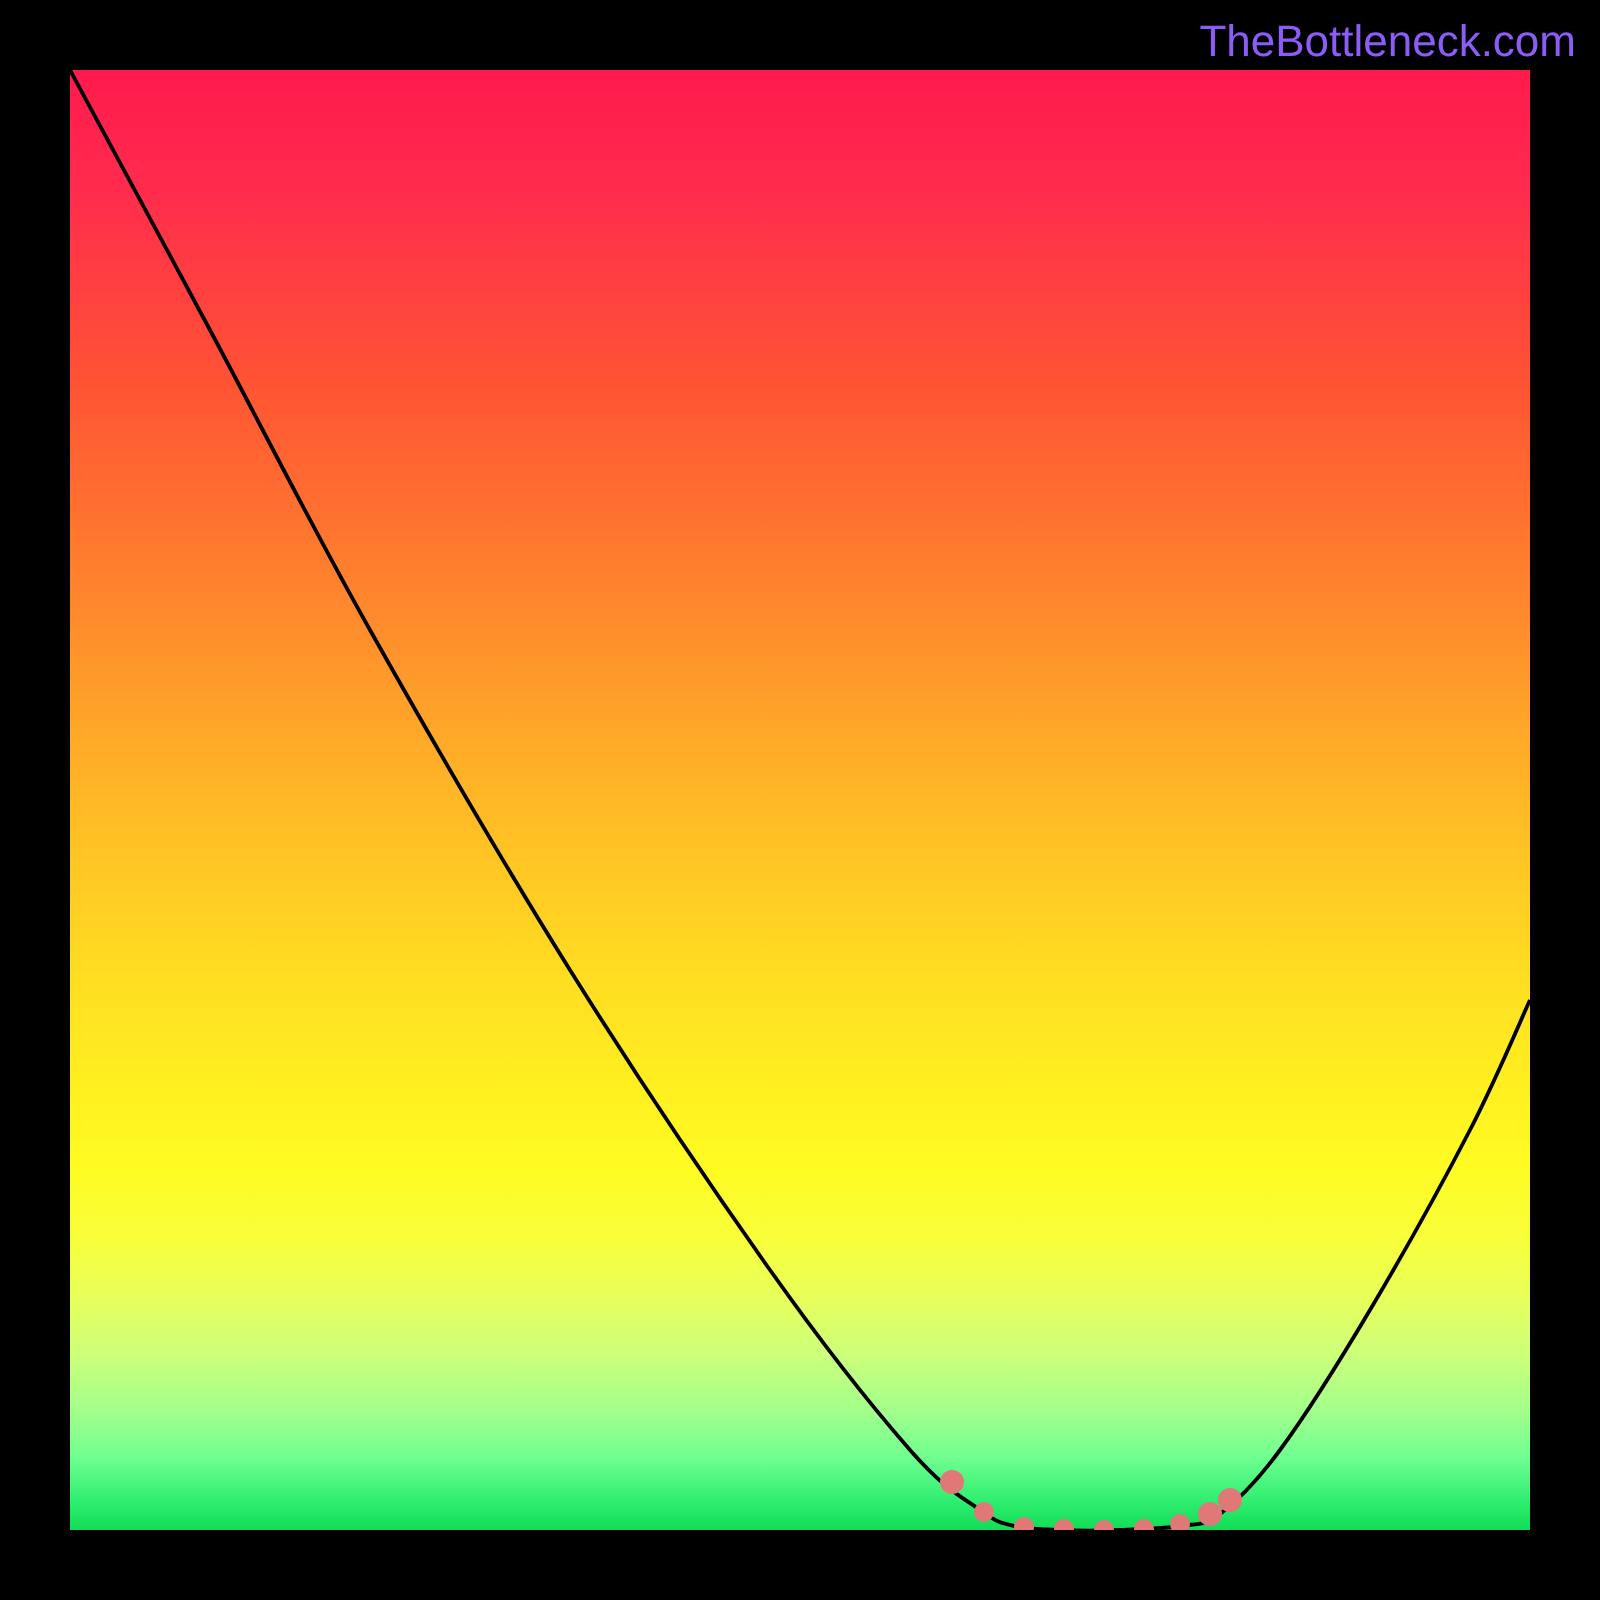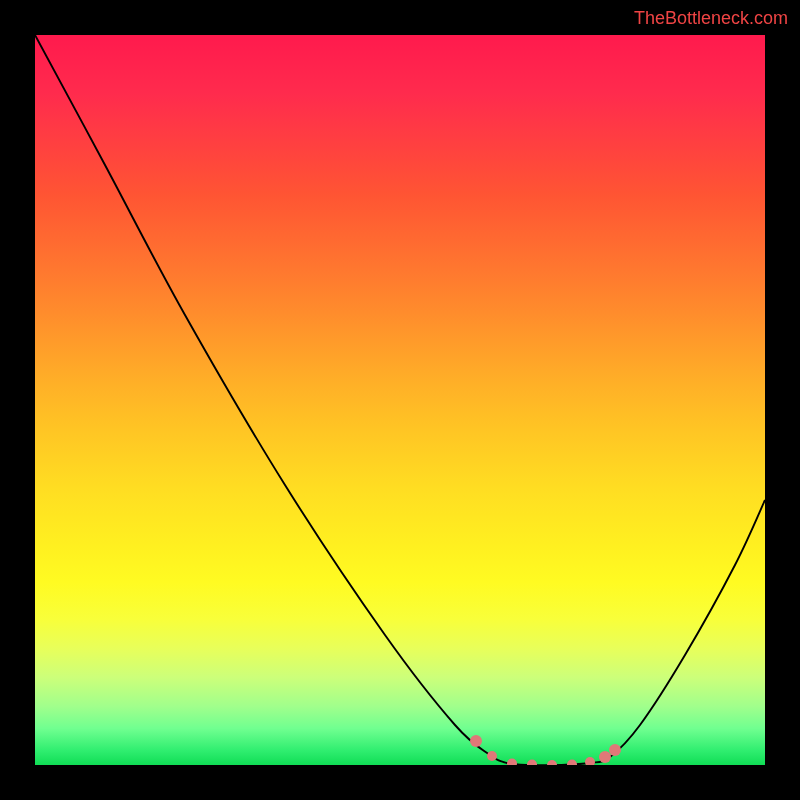--- a/index.html
+++ b/index.html
@@ -11,23 +11,23 @@
       width: 800px;
       height: 800px;
       background: black;
       position: relative;
       overflow: hidden;
     }
     .watermark {
       position: absolute;
       top: 8px;
       right: 12px;
-      color: #ef4444;
+      color: #8b5cf6;
       font-family: Arial, sans-serif;
-      font-size: 18px;
+      font-size: 22px;
       z-index: 10;
     }
     .chart-area {
       position: absolute;
       left: 35px;
       top: 35px;
       width: 730px;
       height: 730px;
       background: linear-gradient(to bottom,
         #ff1a4d 0%,

